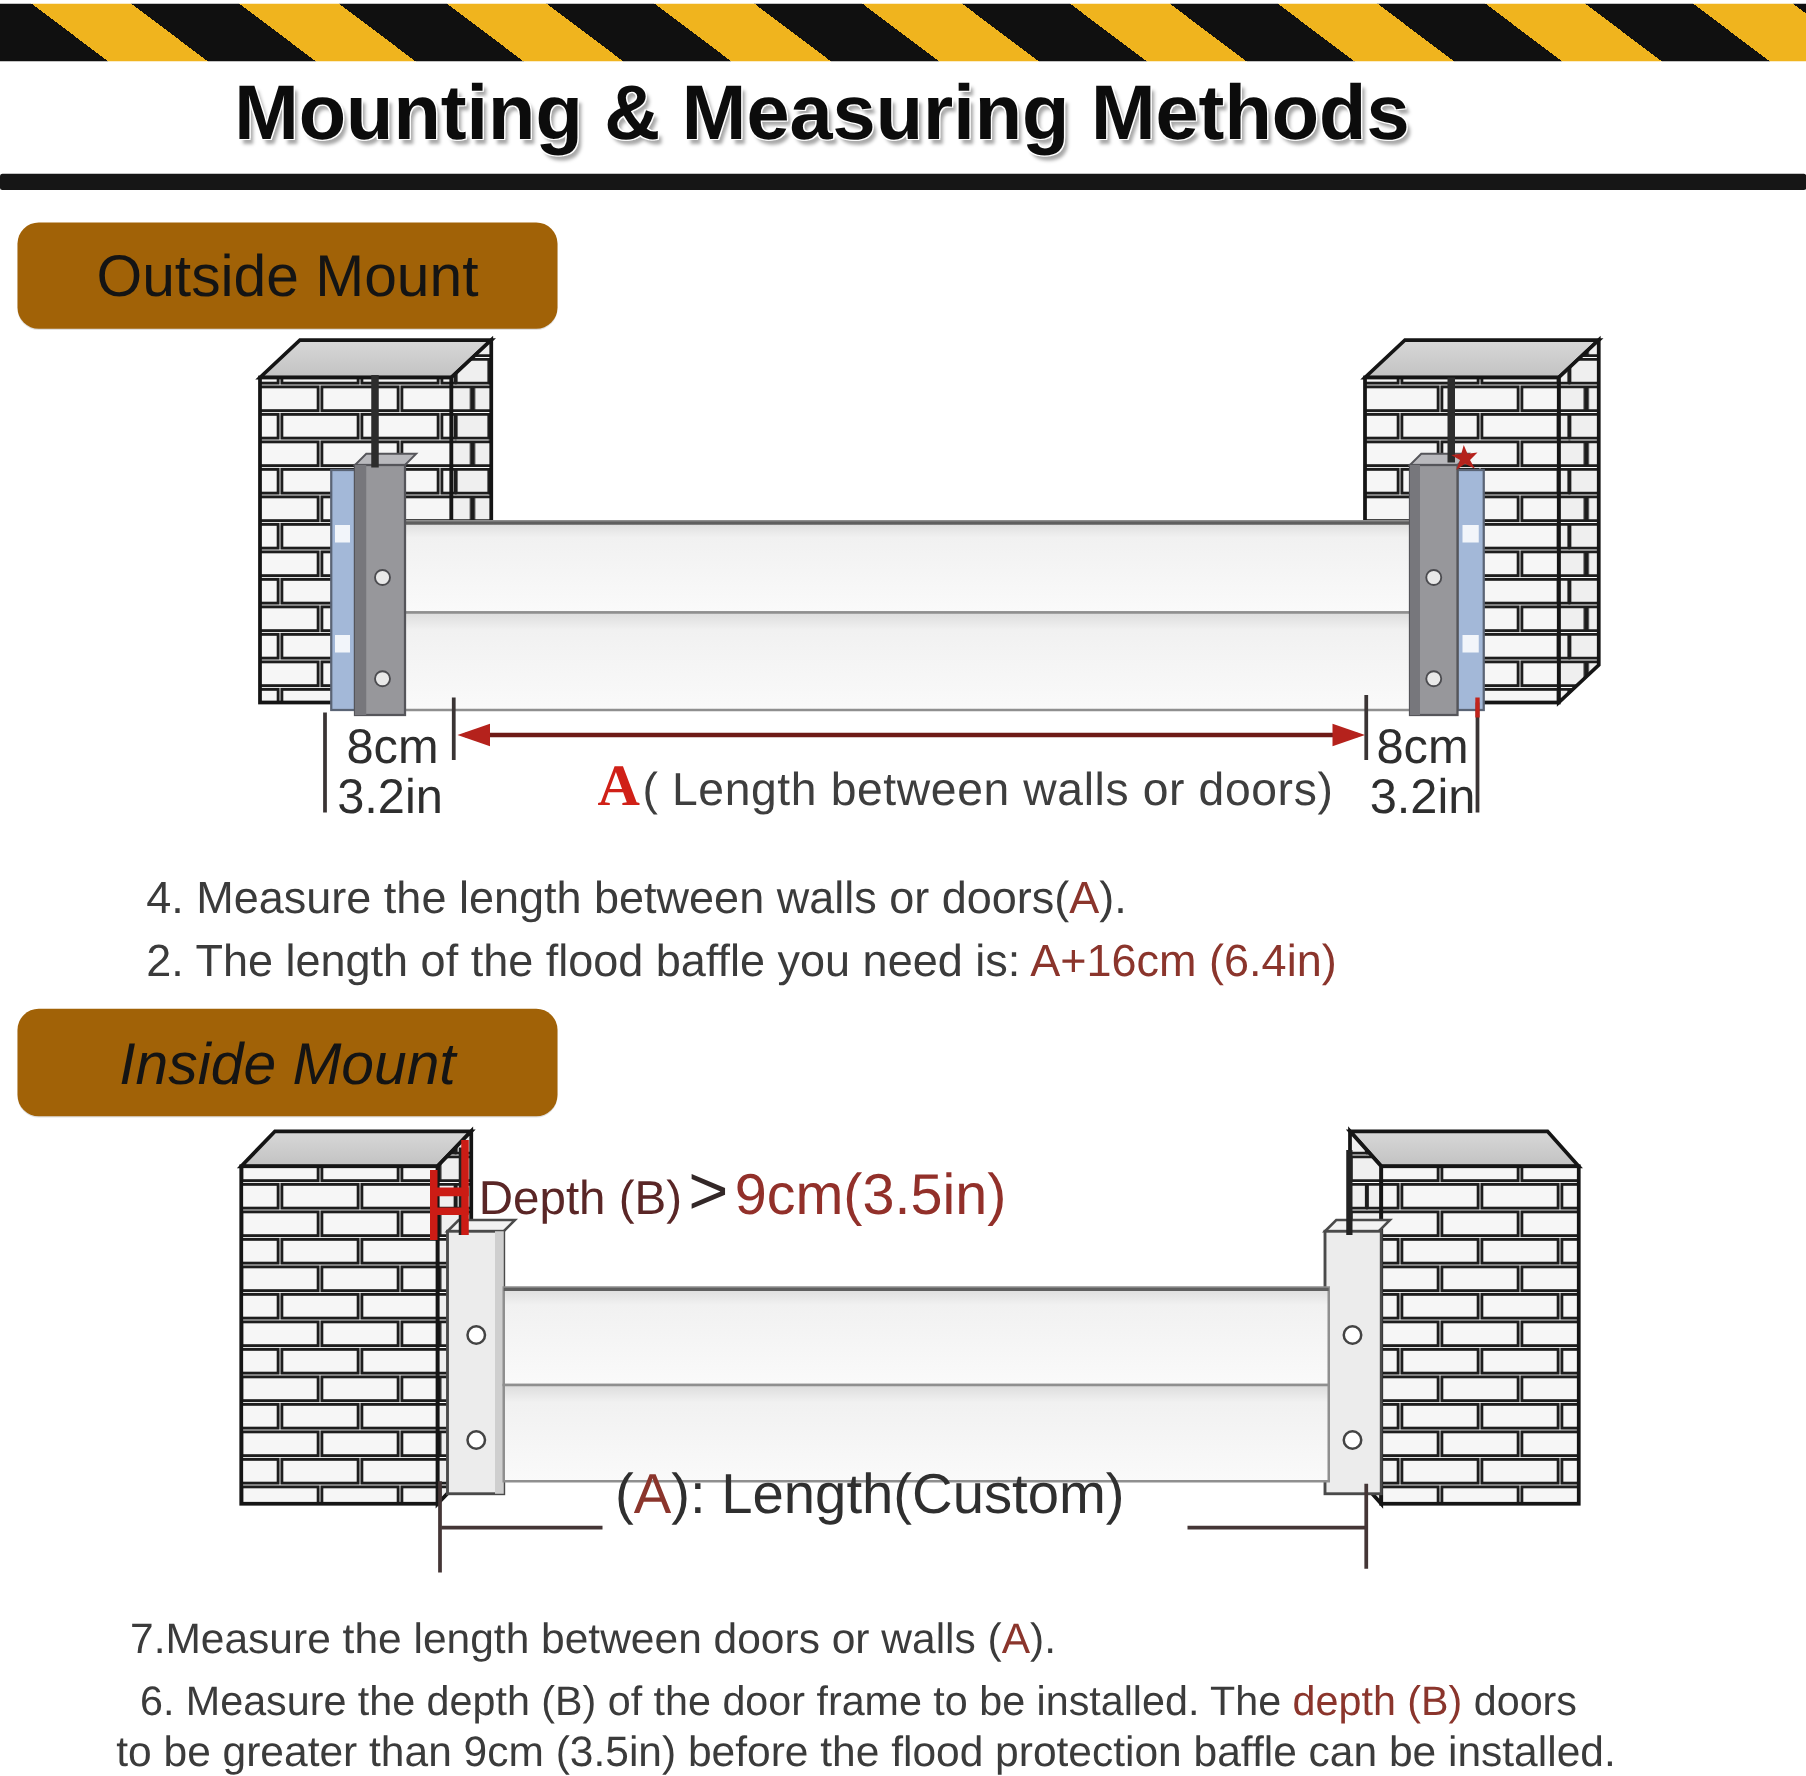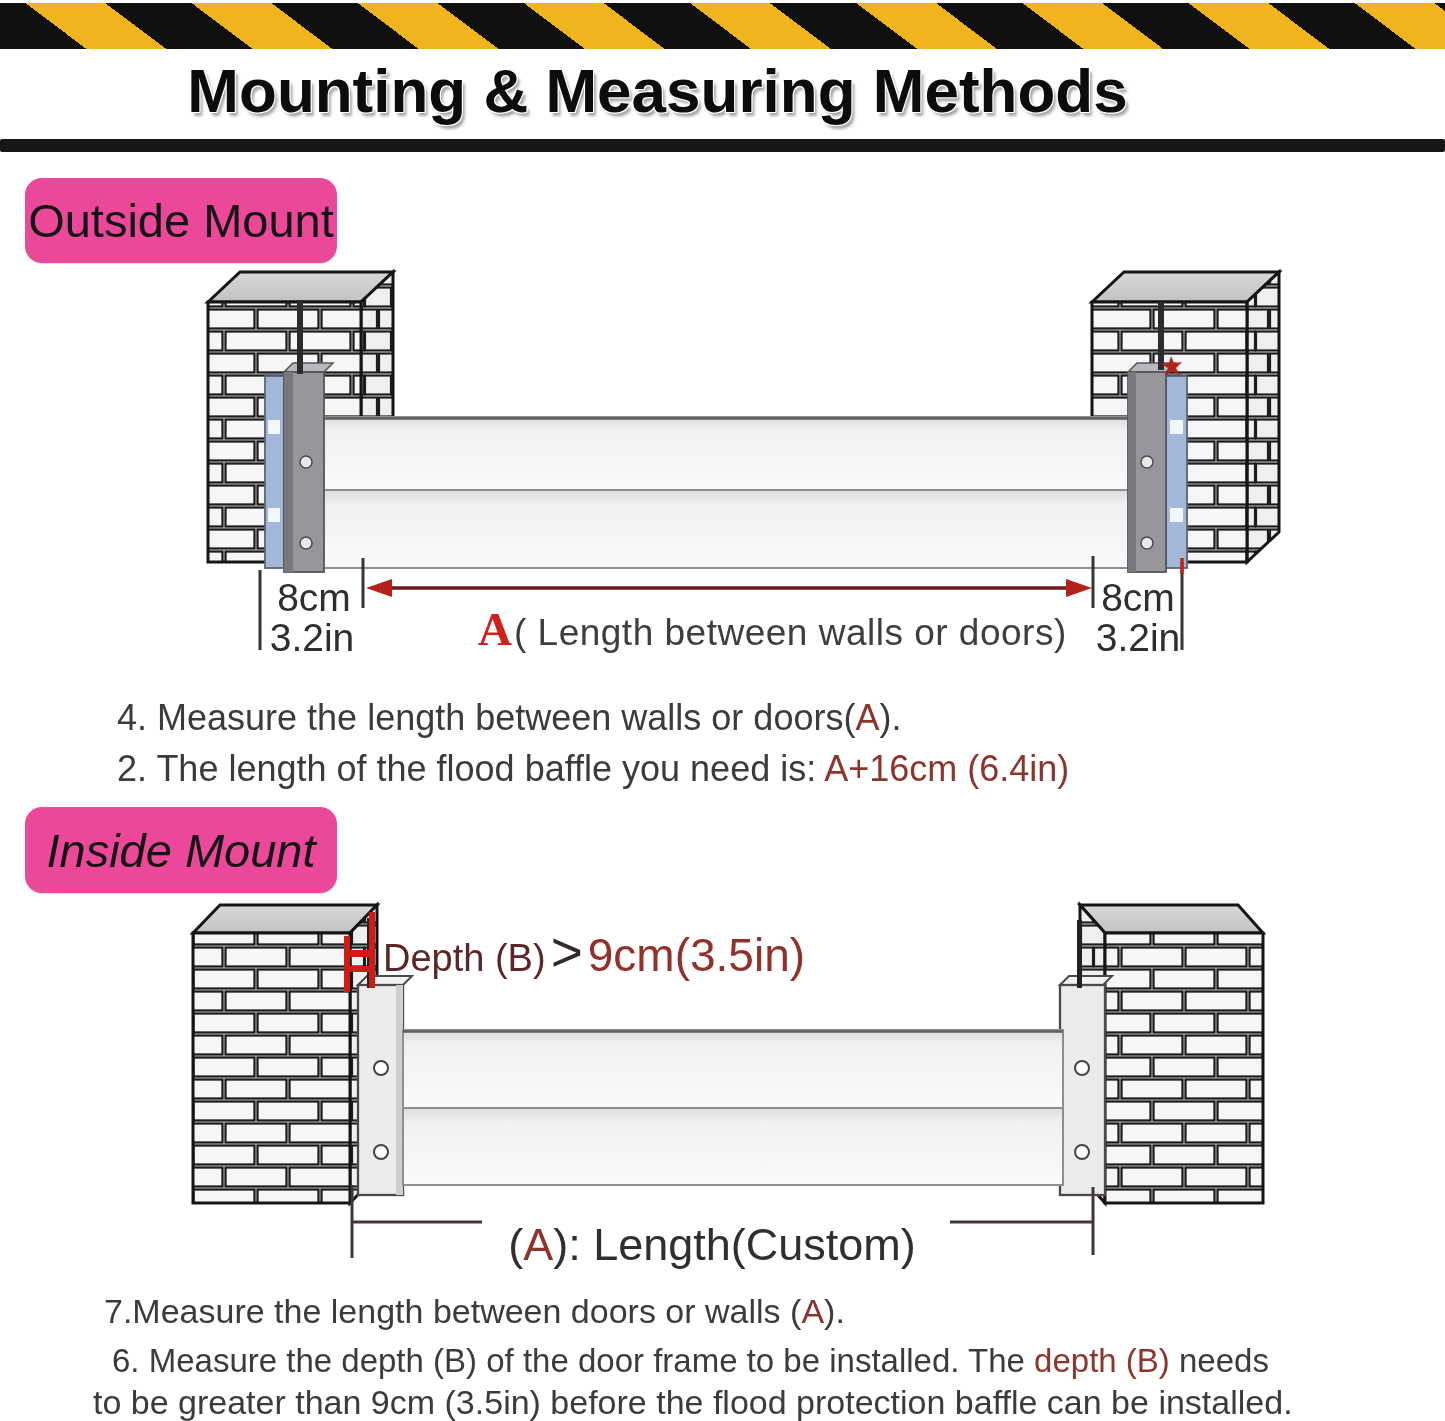--- a/index.html
+++ b/index.html
@@ -18,21 +18,21 @@
   }
   .title{
     position:absolute;left:0;top:60px;width:1315px;text-align:center;
     font-size:62px;font-weight:bold;color:#0c0c0c;letter-spacing:0px;line-height:1;
     text-shadow:-1px -1px 0 #ffffff,1px -1px 0 #ffffff,-1px 1px 0 #ffffff,
                 1px 1px 0 #ffffff,3px 4px 3px rgba(0,0,0,0.35);
     z-index:3;
   }
   
   .badge{
-    position:absolute;left:25px;width:312px;height:85px;background:#ec4899;
+    position:absolute;left:14px;width:432px;height:85px;background:#a16207;
     border-radius:17px;display:flex;align-items:center;justify-content:center;
     font-size:47px;color:#141414;z-index:3;box-shadow:0 1px 0 rgba(0,0,0,0.12);
   }
   .badge.outside{top:178px;}
   .badge.inside{top:807px;height:86px;font-style:italic;}
   
   .diagram-layer{position:absolute;left:0;top:0;z-index:1;}
   
   .dim{
     position:absolute;text-align:center;font-size:39px;color:#2e2e2e;
@@ -50,21 +50,21 @@
   .step.o2{left:117px;top:747px;}
   .maroon{color:#8b352c;}
   .depth-label{
     position:absolute;left:383px;top:925px;z-index:2;display:flex;align-items:baseline;
     white-space:nowrap;line-height:1;
   }
   .depth-label .d-name{font-size:38px;color:#5a2626;}
   .depth-label .d-gt{font-size:55px;color:#332828;margin:0 5px;}
   .depth-label .d-val{font-size:46px;color:#92302a;}
   .len-label{
-    position:absolute;left:492px;top:1222px;width:440px;text-align:center;
+    position:absolute;left:492px;top:1172px;width:440px;text-align:left;
     font-size:45px;color:#2f2f2f;z-index:2;white-space:nowrap;line-height:1;
   }
   .step.b1{left:104px;top:1291px;font-size:34px;}
   .step.b2{left:112px;top:1341px;font-size:33px;}
   .step.b3{left:93px;top:1382px;font-size:34px;}
 </style>
 </head>
 <body>
 
 <div class="page">
@@ -247,17 +247,17 @@
     <span class="d-val">9cm(3.5in)</span>
   </div>
   <div class="len-label">
     <span>(</span><span class="maroon">A</span><span>): Length(Custom)</span>
   </div>
 
   <div class="step b1">
     <span>7.Measure the length between doors or walls (</span><span class="maroon">A</span><span>).</span>
   </div>
   <div class="step b2">
-    <span>6. Measure the depth (B) of the door frame to be installed. The </span><span class="maroon">depth (B)</span><span> needs</span>
+    <span>6. Measure the depth (B) of the door frame to be installed. The </span><span class="maroon">depth (B)</span><span> doors</span>
   </div>
   <div class="step b3">to be greater than 9cm (3.5in) before the flood protection baffle can be installed.</div>
 
 </div>
 
 </body></html>

